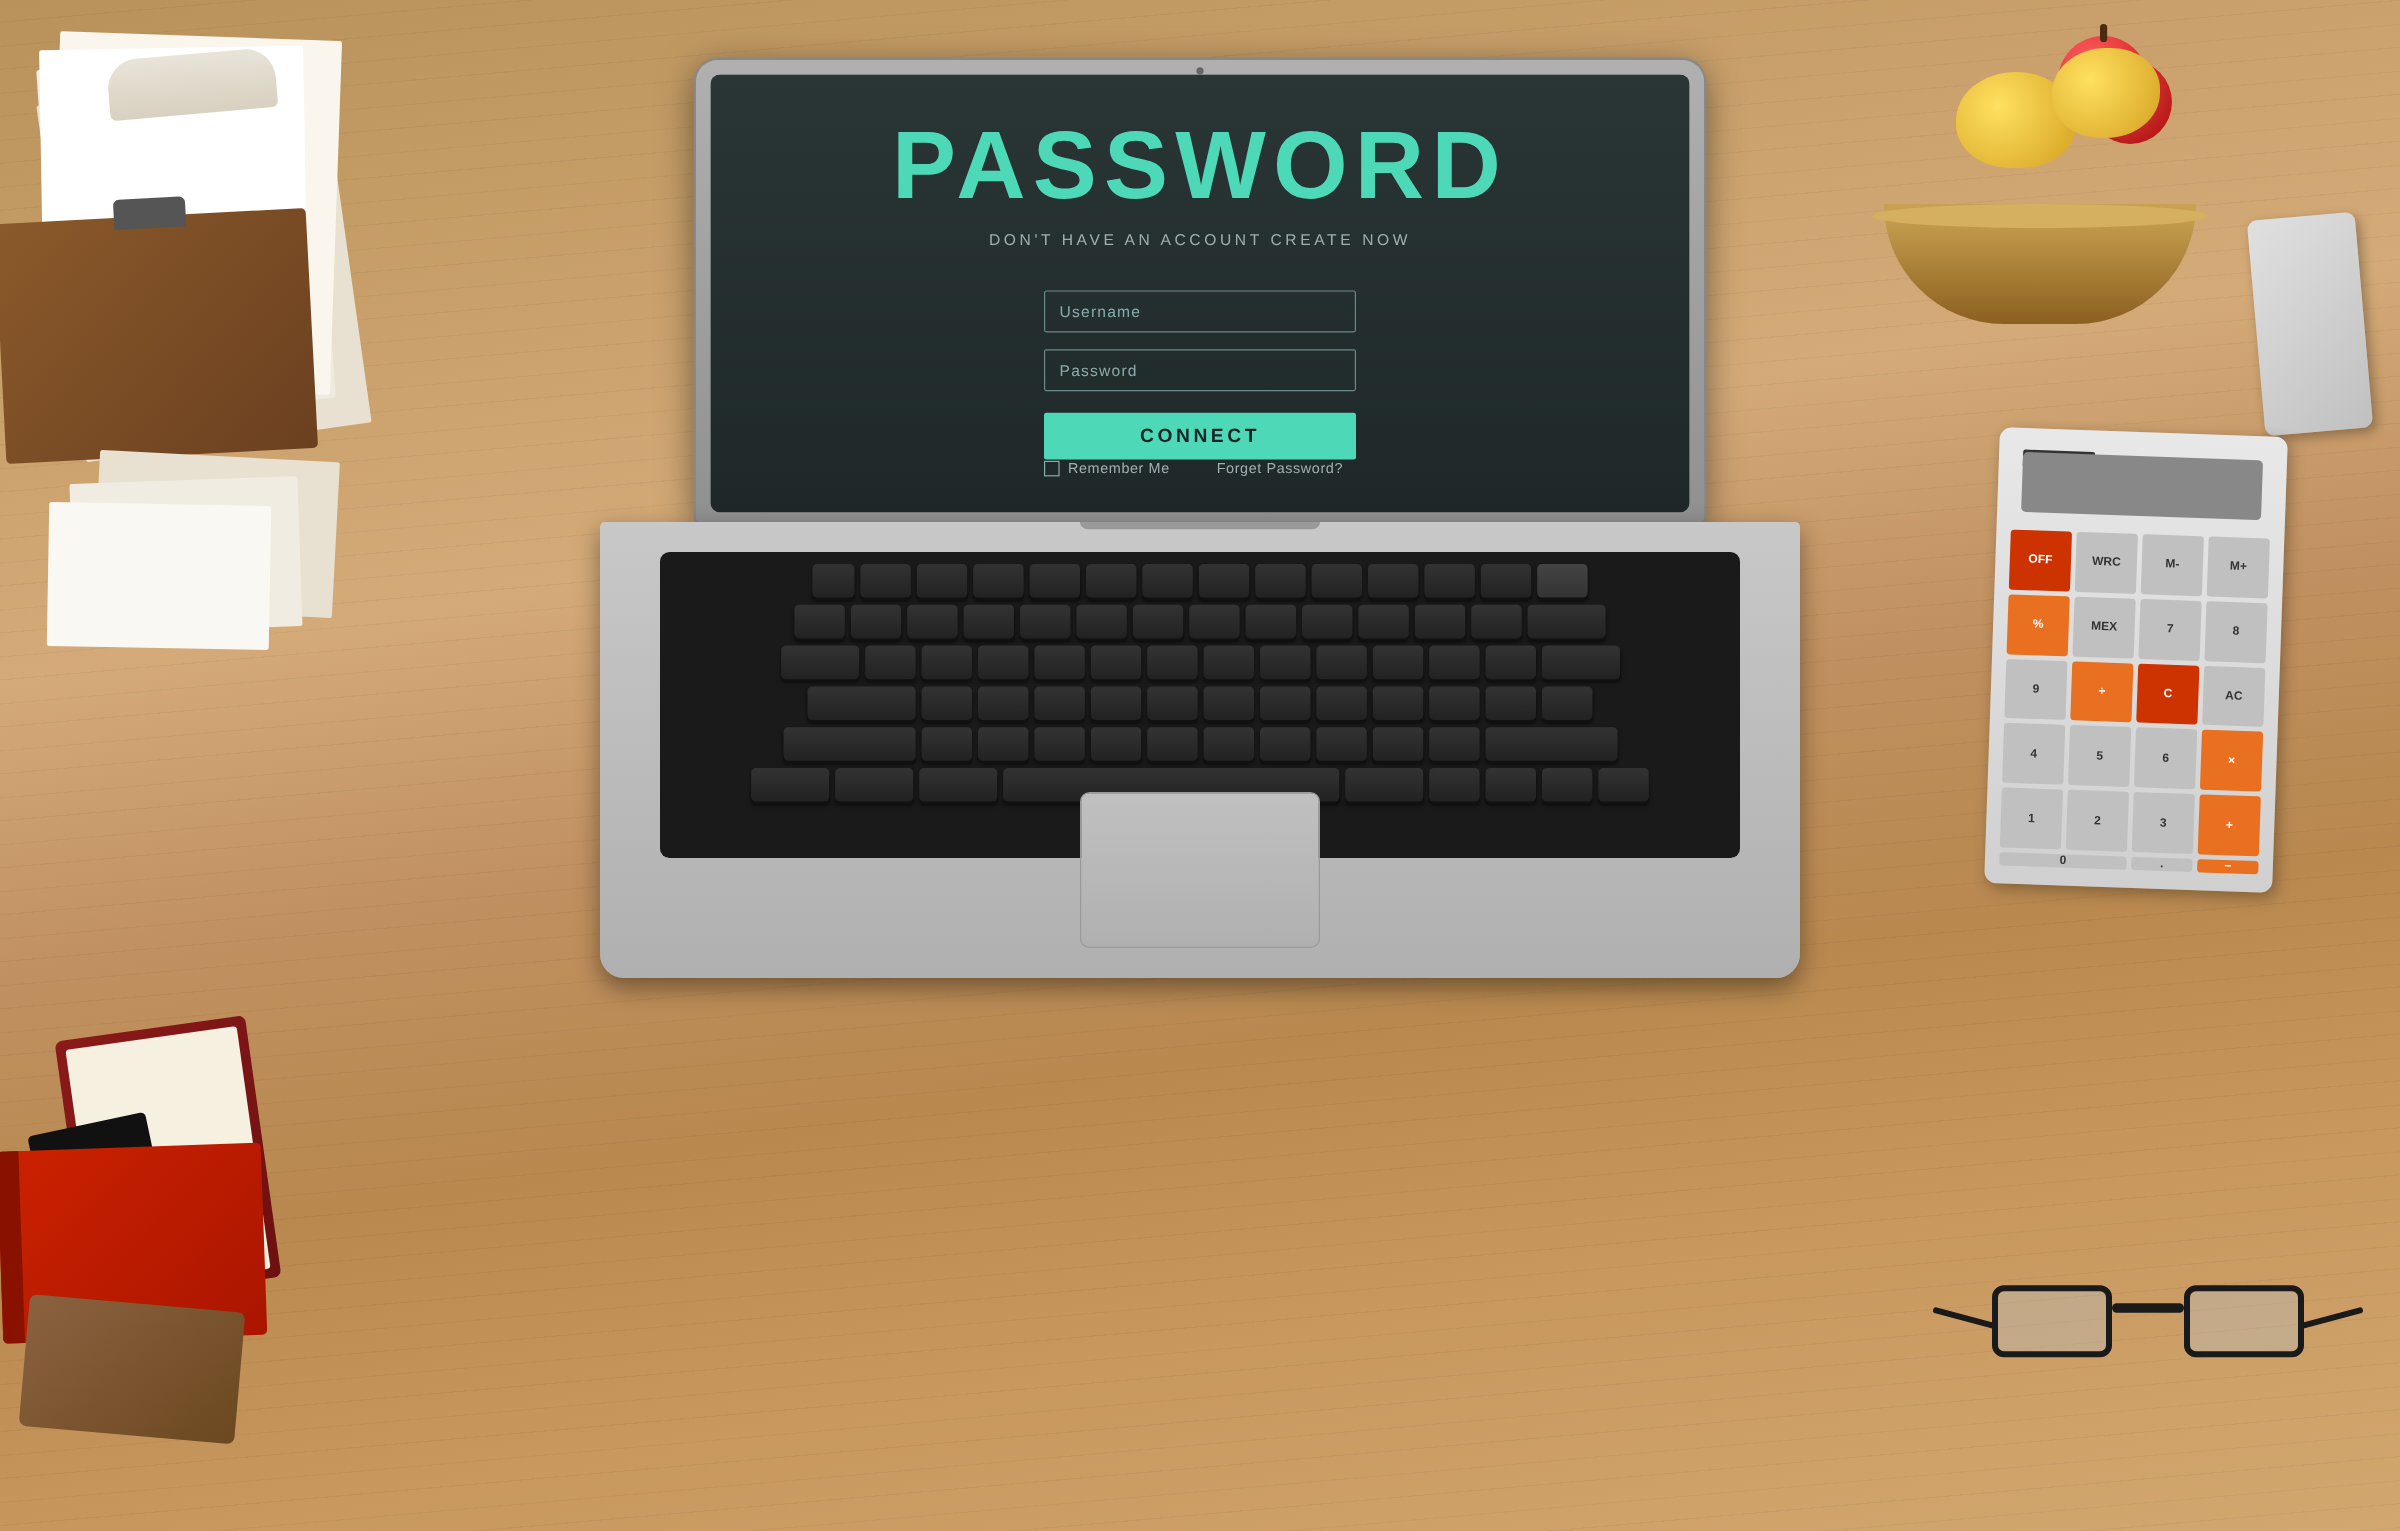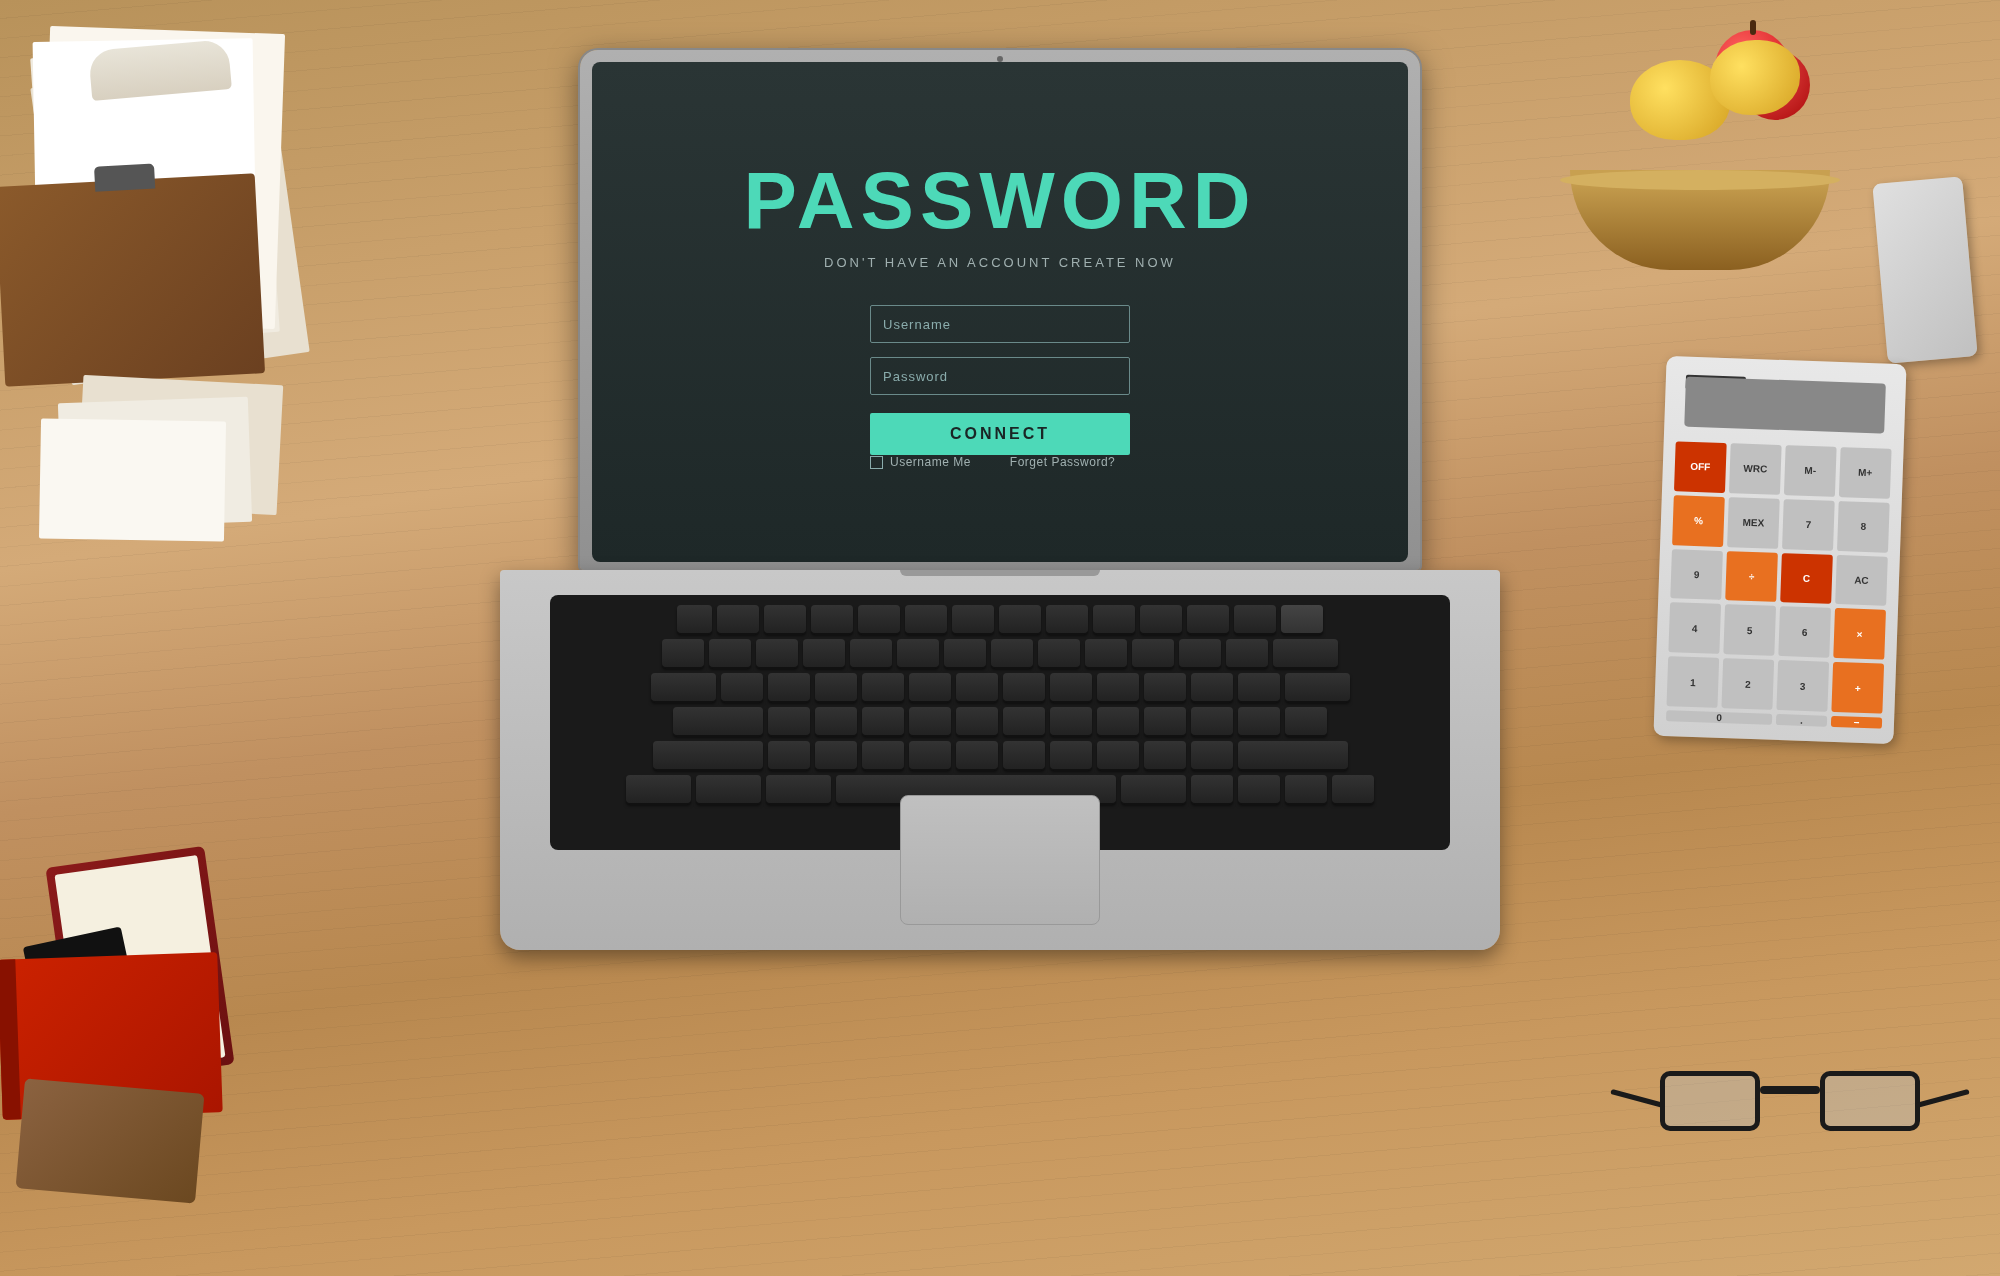--- a/index.html
+++ b/index.html
@@ -409,21 +409,21 @@
       left: 50%;
       transform: translateX(-50%);
       width: 1000px;
     }
 
     
     .laptop-screen-outer {
       position: relative;
       margin: 0 auto;
       width: 840px;
-      height: 520px;
+      height: 385px;
       background: linear-gradient(180deg, #b0b0b0, #909090);
       border-radius: 18px 18px 4px 4px;
       padding: 12px 12px 8px 12px;
       box-shadow:
         0 0 0 2px #888,
         0 8px 30px rgba(0,0,0,0.5);
     }
 
     .laptop-screen-bezel {
       width: 100%;
@@ -829,21 +829,21 @@
 
         <input class="login-input" type="text" placeholder="Username" style="">
 
         <input class="login-input" type="password" placeholder="Password" style="">
 
         <button class="connect-btn">CONNECT</button>
 
         <div class="login-options">
           <div class="remember-me">
             <div class="remember-checkbox"></div>
-            <span>Username Me</span>
+            <span>Remember Me</span>
           </div>
           <span class="forgot-password">Forget Password?</span>
         </div>
 
       </div>
     </div>
   </div>
 
   <div class="laptop-base">
     <div class="laptop-hinge"></div>

